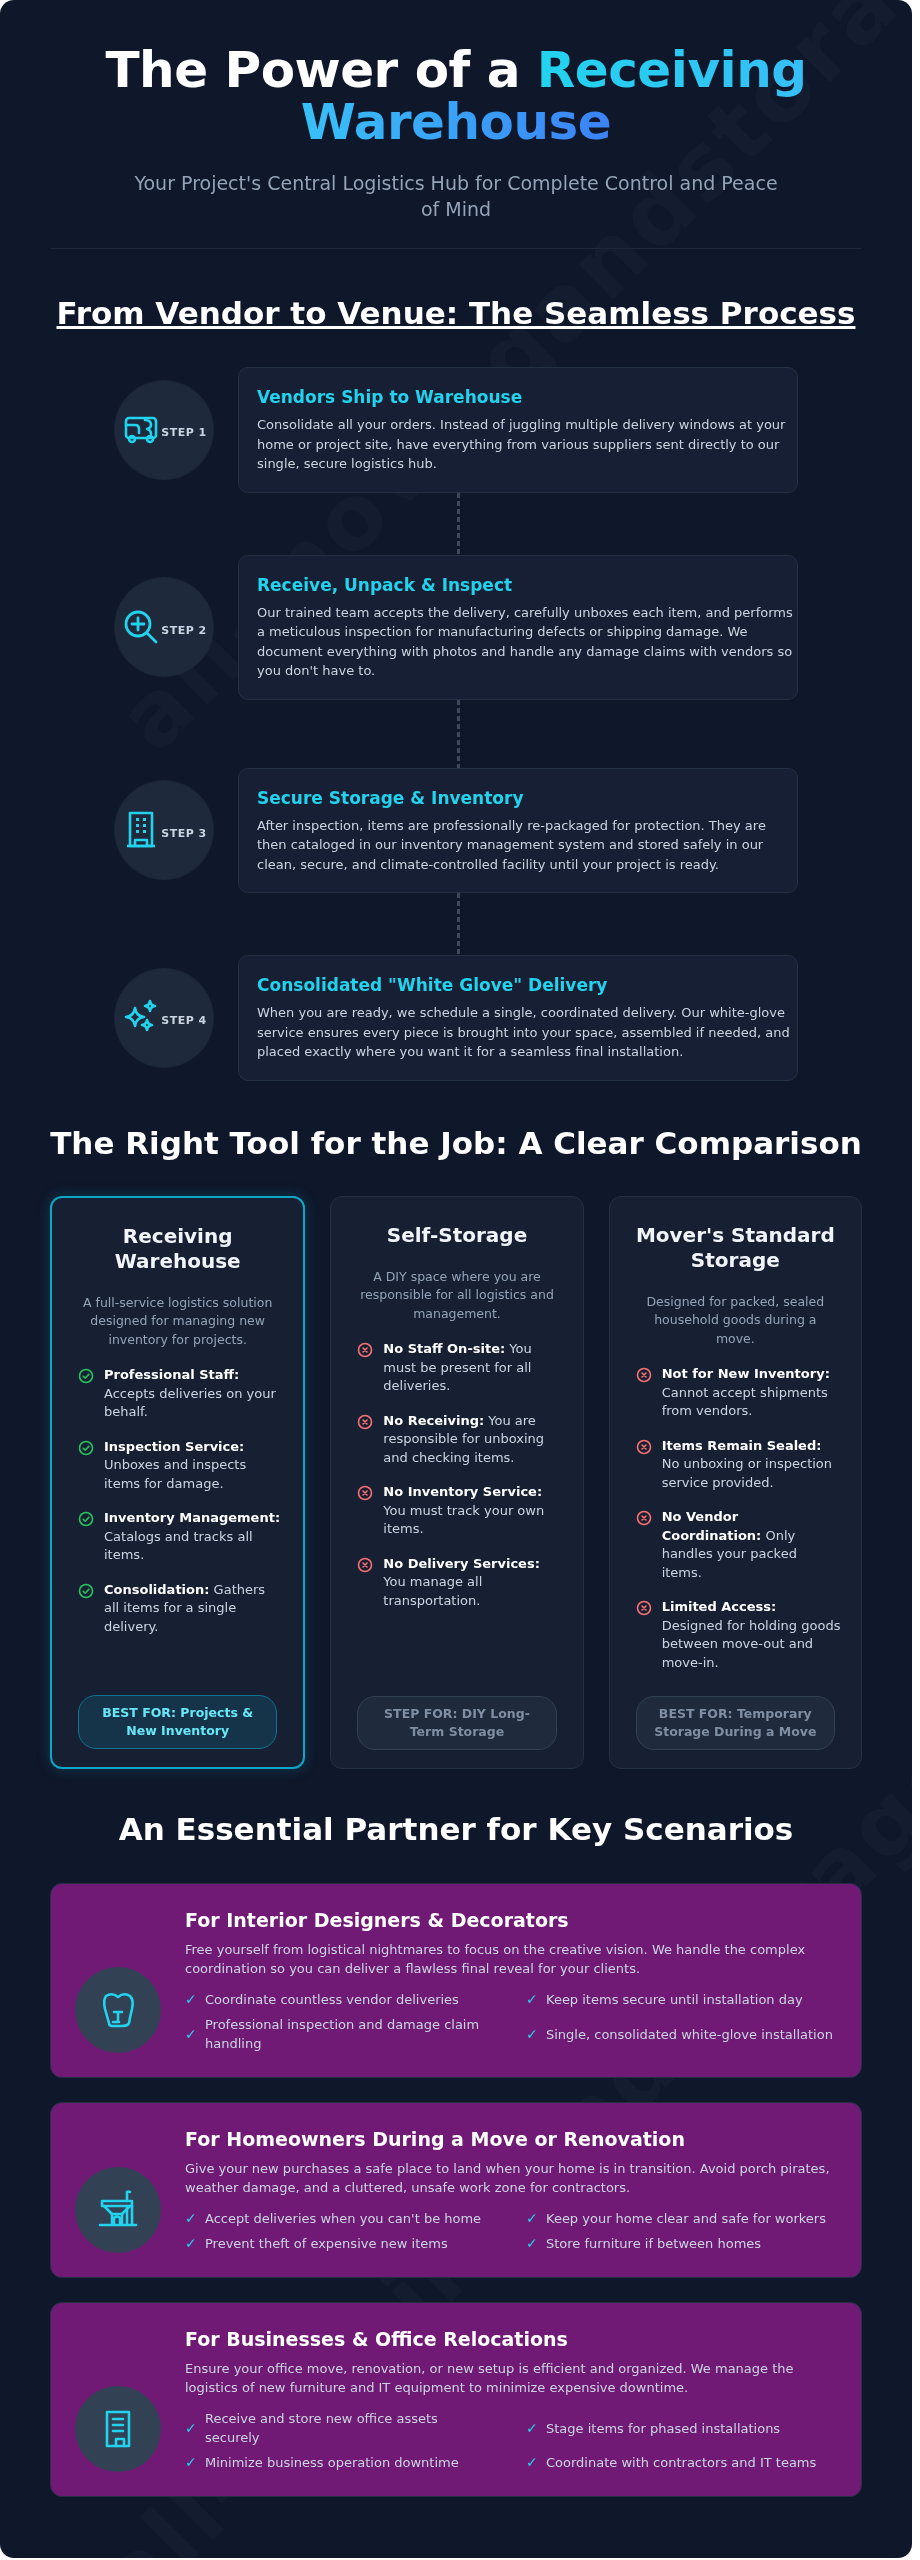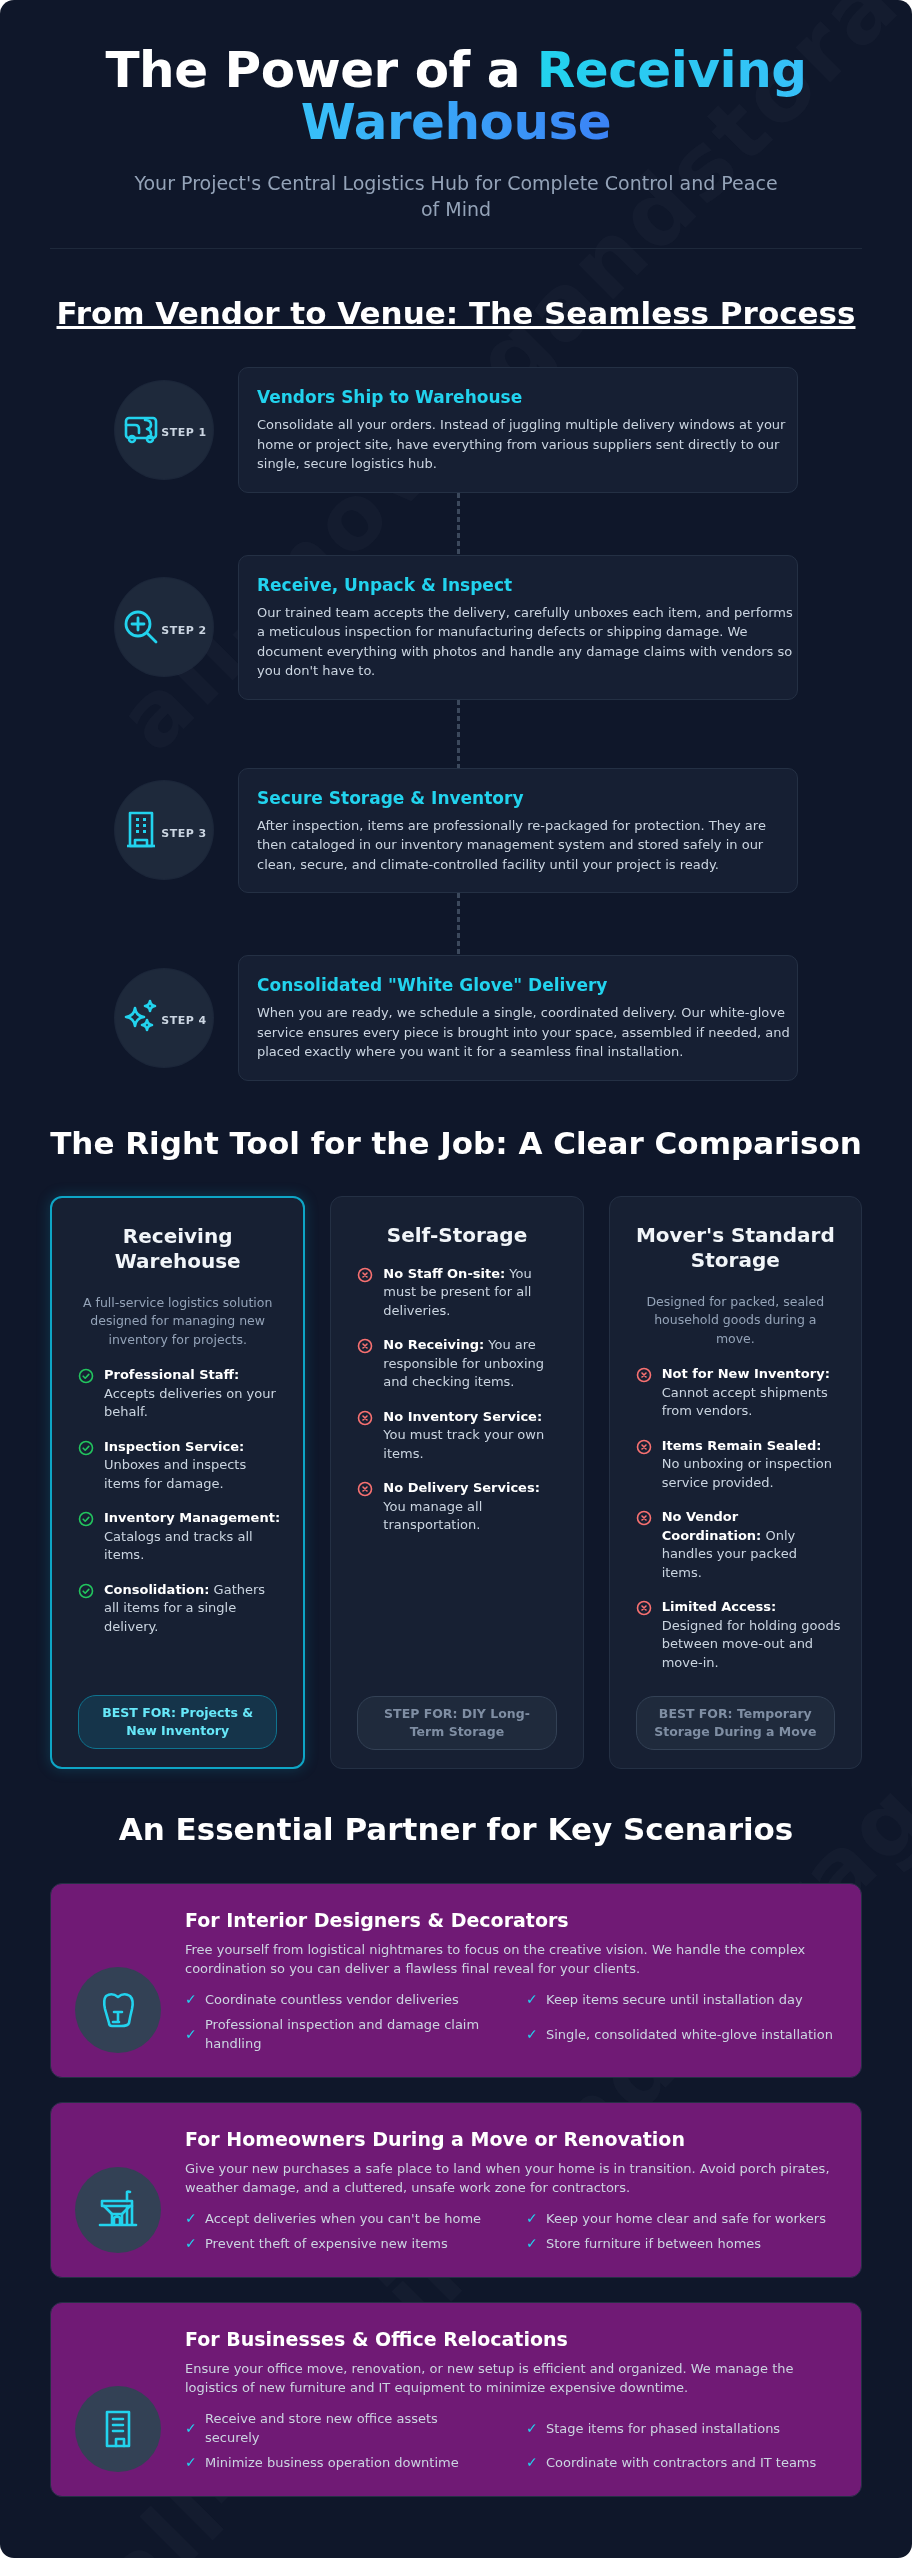--- a/index.html
+++ b/index.html
@@ -220,20 +220,21 @@
                 <path d="M5.2 8.2 l2 2 l3.6 -3.8" fill="none" stroke="#22c55e" stroke-width="1.6" stroke-linecap="round" stroke-linejoin="round"></path>
               </svg>
             <span><b>Consolidation:</b><span> Gathers all items for a single delivery.</span></span>
           </li>
         </ul>
         <div class="best hl">BEST FOR: Projects &amp; New Inventory</div>
       </div>
 
       <div class="ccard">
         <h4>Self-Storage</h4>
+        <p class="cdesc">A DIY space where you are responsible for all logistics and management.</p>
         <ul>
           <li>
             <svg class="ico" viewBox="0 0 16 16" width="16" height="16">
                 <circle cx="8" cy="8" r="6.5" fill="none" stroke="#f87171" stroke-width="1.6"></circle>
                 <path d="M6 6 l4 4 M10 6 l-4 4" stroke="#f87171" stroke-width="1.6" stroke-linecap="round"></path>
               </svg>
             <span><b>No Staff On-site:</b><span> You must be present for all deliveries.</span></span>
           </li>
           <li>
             <svg class="ico" viewBox="0 0 16 16" width="16" height="16">

